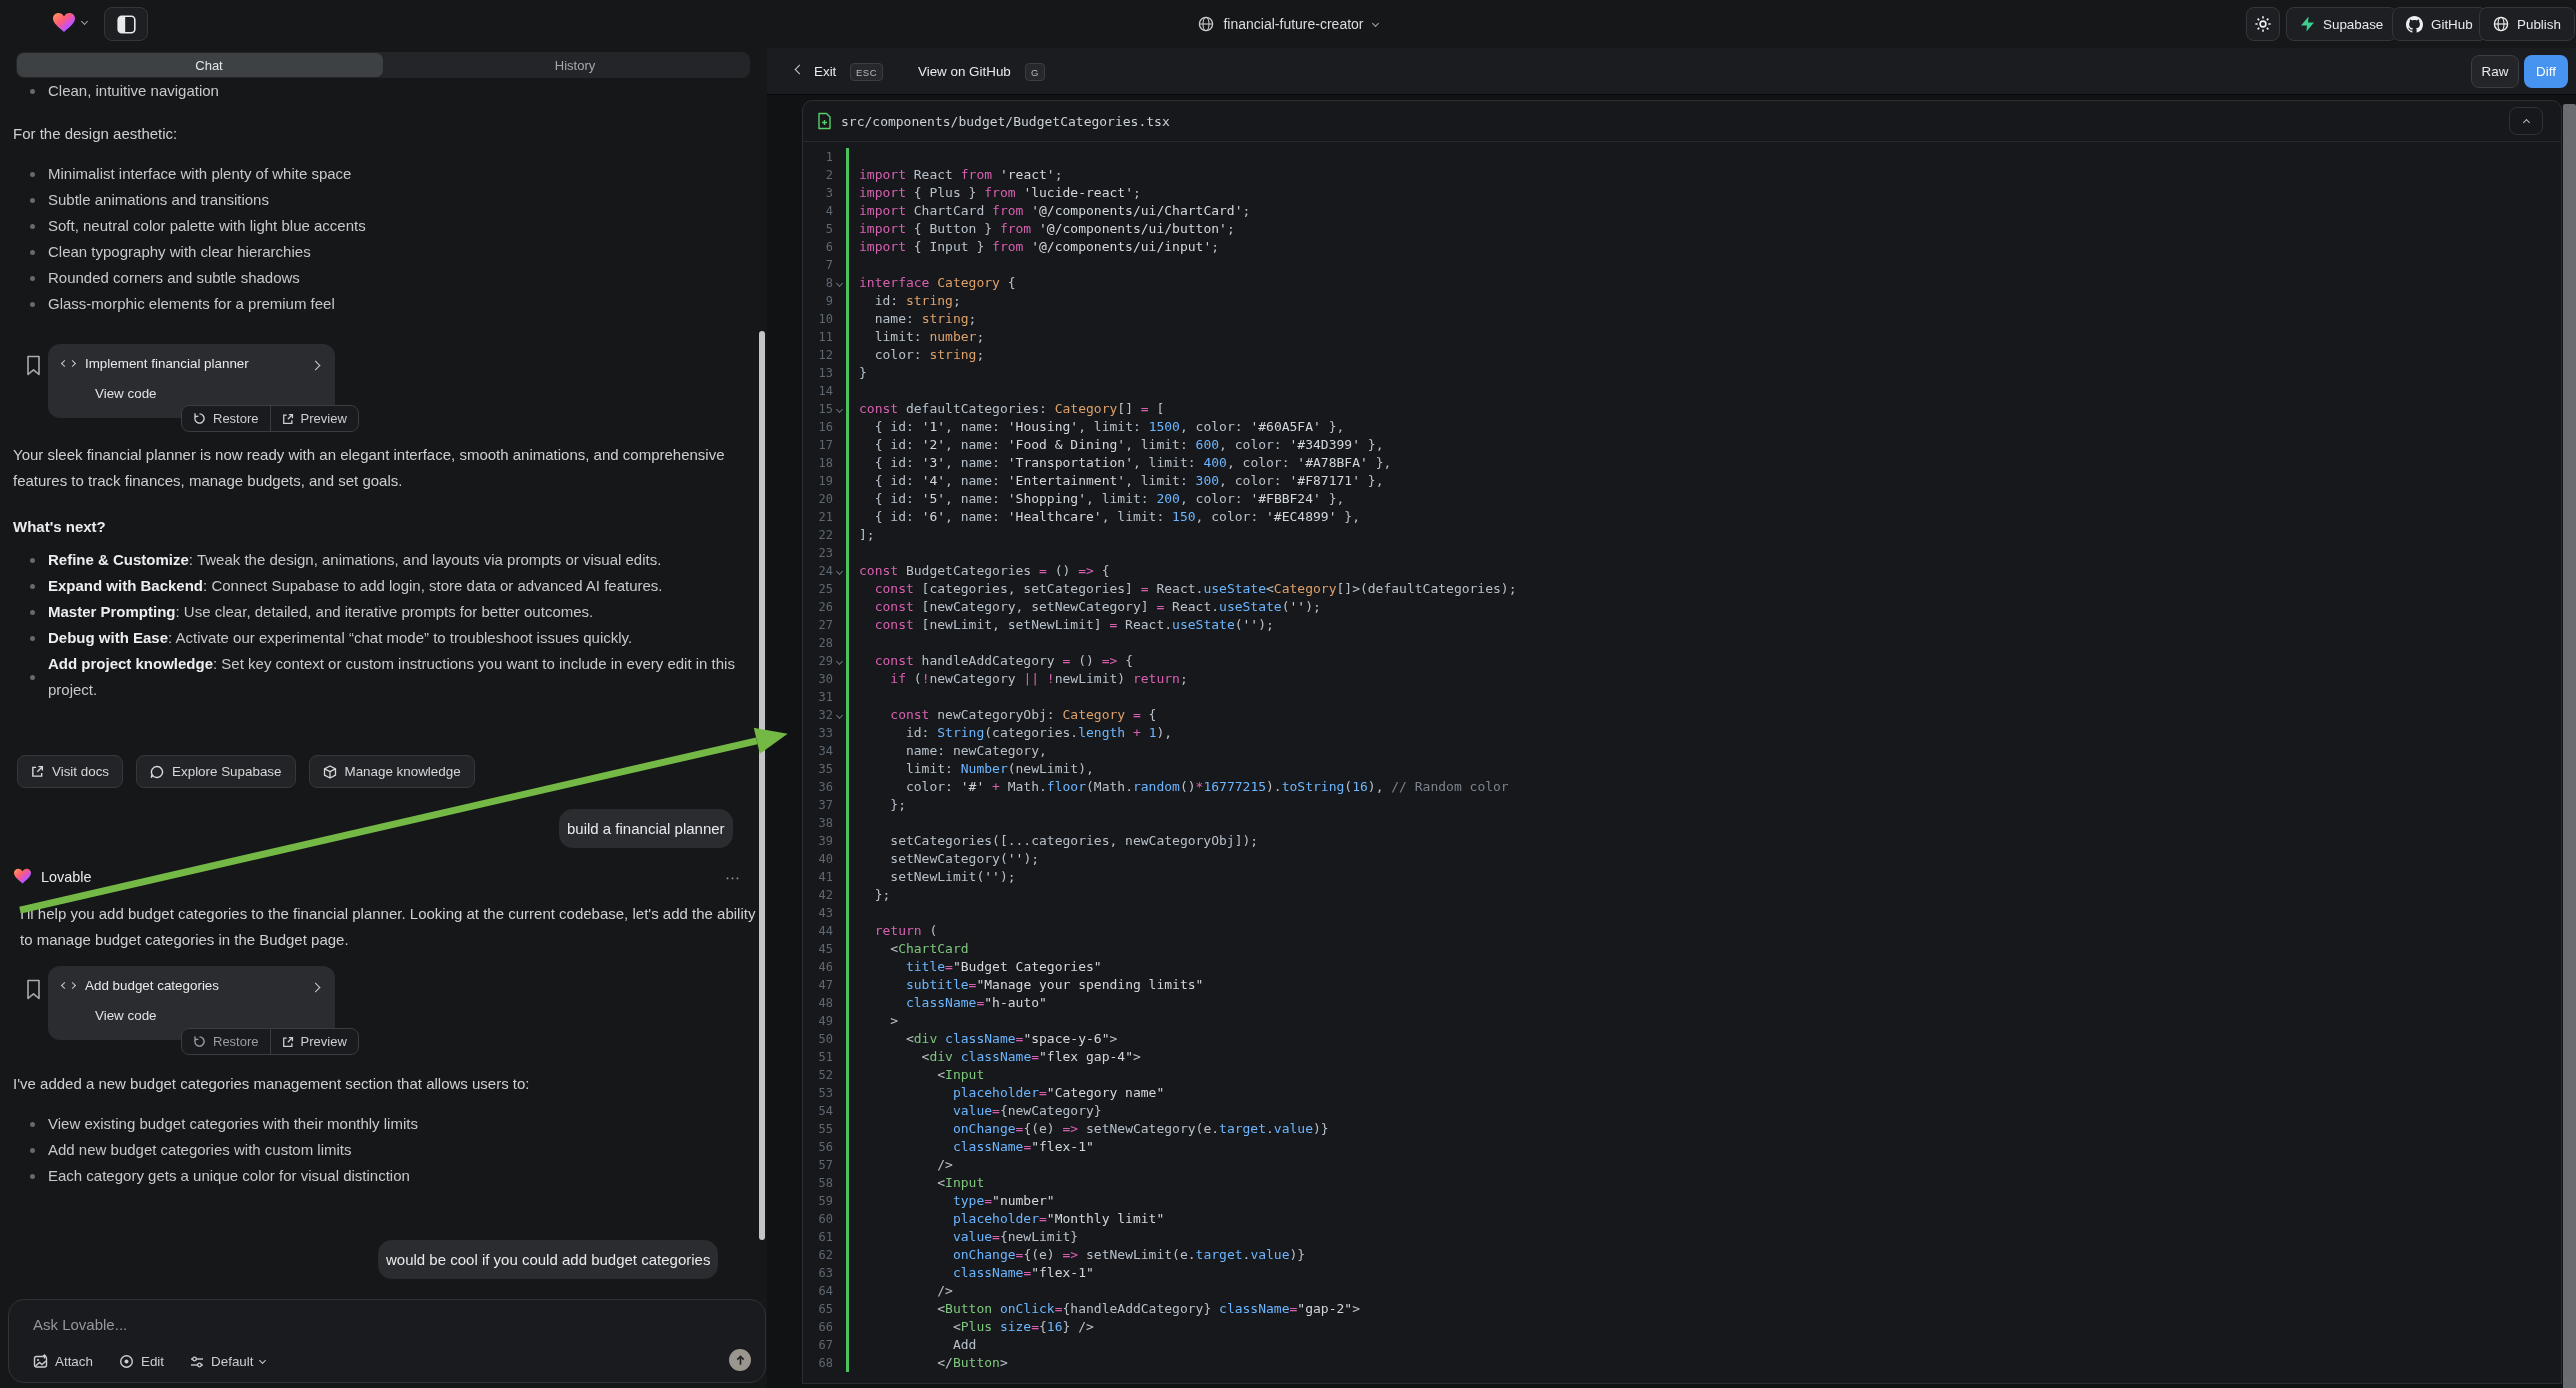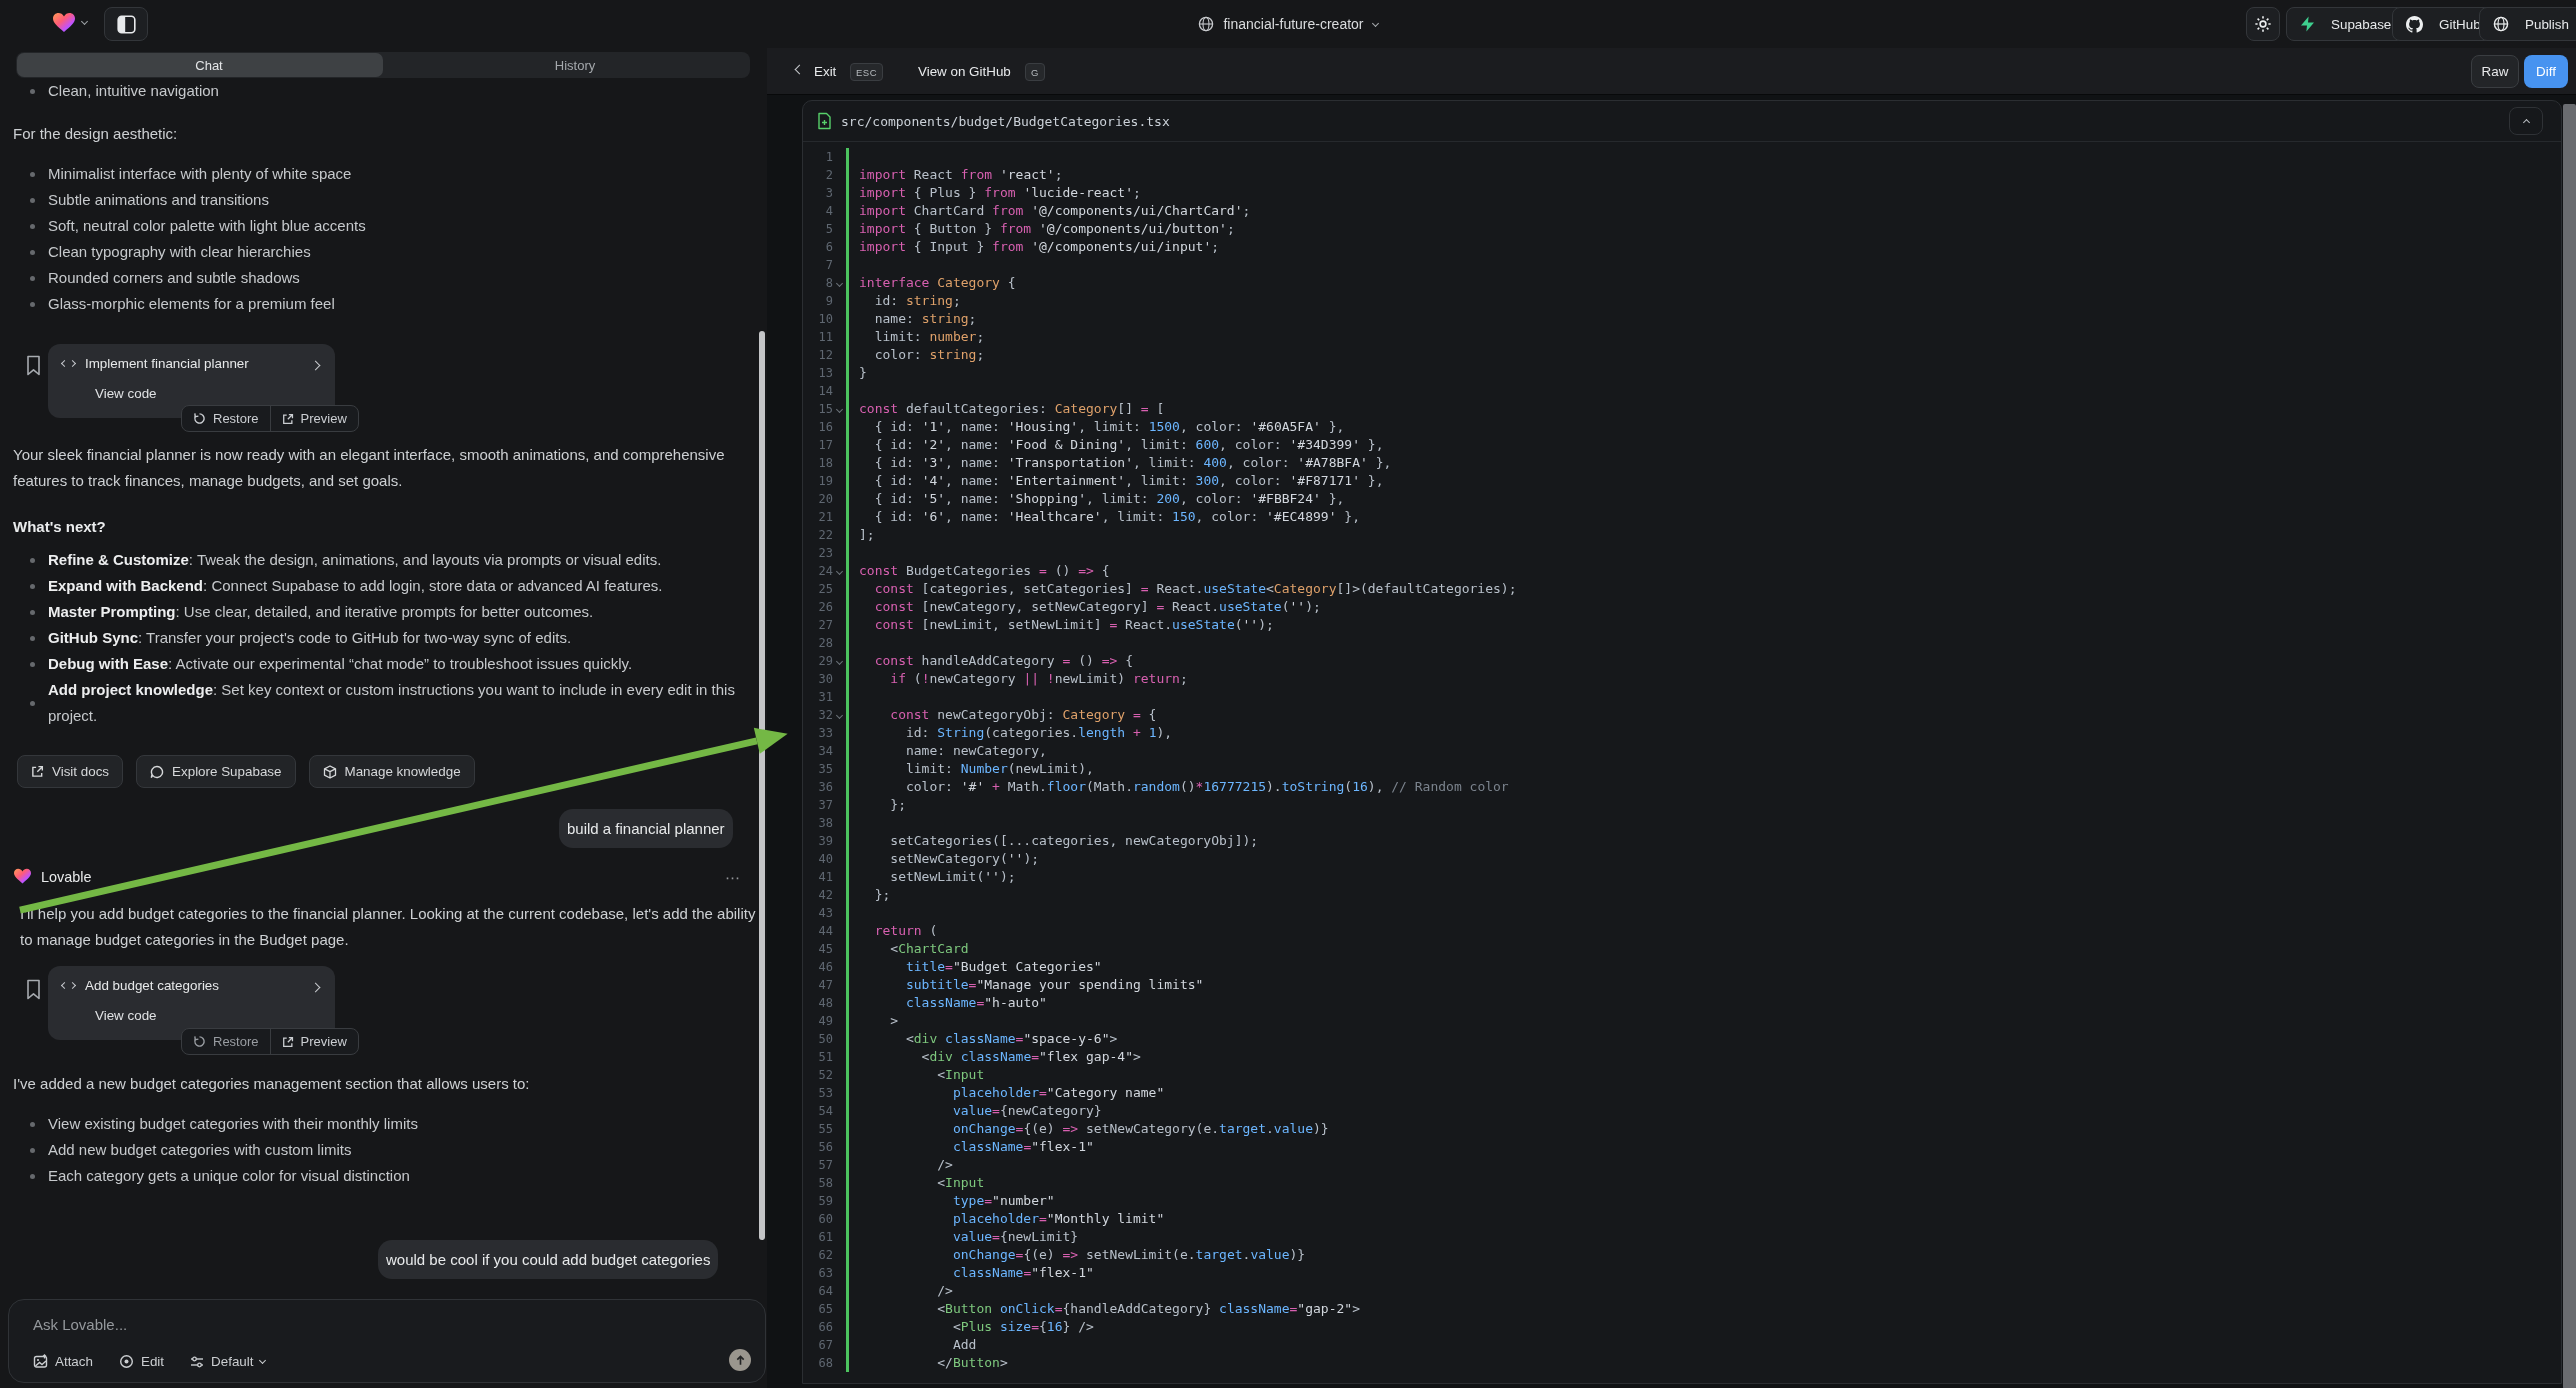--- a/index.html
+++ b/index.html
@@ -17,21 +17,21 @@
   
   .topbar { left:0; top:0; width:2576px; height:48px; background:#161719; }
   .heart-logo { left:52px; top:12px; }
   .logo-chev { left:82px; top:19px; color:#9FA3A7; }
   .iconbtn { display:flex; align-items:center; justify-content:center; border:1px solid #33363A; background:#1D1F22; border-radius:8px; cursor:pointer; }
   .panel-btn { left:104px; top:7px; width:44px; height:34px; }
   .project { left:0; top:0; width:2576px; height:48px; display:flex; align-items:center; justify-content:center; gap:9px; pointer-events:none; }
   .project > * { pointer-events:auto; }
   .project-name { font-size:14px; color:#DADCDE; }
   .project-chev { color:#A7ABAF; margin-top:-2px; }
-  .topbtn { position:absolute; top:7px; height:34px; display:flex; align-items:center; gap:16px; padding:0 13px; border:1px solid #33363A; background:#1D1F22; border-radius:8px; font-size:13.4px; color:#E7E9EB; cursor:pointer; }
+  .topbtn { position:absolute; top:7px; height:34px; display:flex; align-items:center; gap:8px; padding:0 13px; border:1px solid #33363A; background:#1D1F22; border-radius:8px; font-size:13.4px; color:#E7E9EB; cursor:pointer; }
   .gear-btn { left:2246px; width:34px; padding:0; justify-content:center; }
   .supabase-btn { left:2286px; }
   .github-btn { left:2392px; }
   .publish-btn { left:2479px; }
 
   
   .tabs { left:16px; top:52px; width:734px; height:26px; background:#232528; border-radius:8px; display:flex; padding:1px; }
   .tab { flex:1; display:flex; align-items:center; justify-content:center; font-size:13px; color:#A4A8AC; border-radius:7px; cursor:pointer;padding-left:18px; }
   .tab.active { background:#3E4144; color:#E3E5E7; }
 
@@ -249,24 +249,20 @@
       <span class="dot"></span>
       <span><span class="b">Refine &amp; Customize</span><span>: Tweak the design, animations, and layouts via prompts or visual edits.</span></span>
     </li>
   <li style="line-height:26px;">
       <span class="dot"></span>
       <span><span class="b">Expand with Backend</span><span>: Connect Supabase to add login, store data or advanced AI features.</span></span>
     </li>
   <li style="line-height:26px;">
       <span class="dot"></span>
       <span><span class="b">Master Prompting</span><span>: Use clear, detailed, and iterative prompts for better outcomes.</span></span>
-    </li>
-  <li style="line-height:26px;">
-      <span class="dot"></span>
-      <span><span class="b">GitHub Sync</span><span>: Transfer your project's code to GitHub for two-way sync of edits.</span></span>
     </li>
   <li style="line-height:26px;">
       <span class="dot"></span>
       <span><span class="b">Debug with Ease</span><span>: Activate our experimental “chat mode” to troubleshoot issues quickly.</span></span>
     </li>
   <li style="line-height:26px;">
       <span class="dot"></span>
       <span><span class="b">Add project knowledge</span><span>: Set key context or custom instructions you want to include in every edit in this project.</span></span>
     </li>
 </ul>

